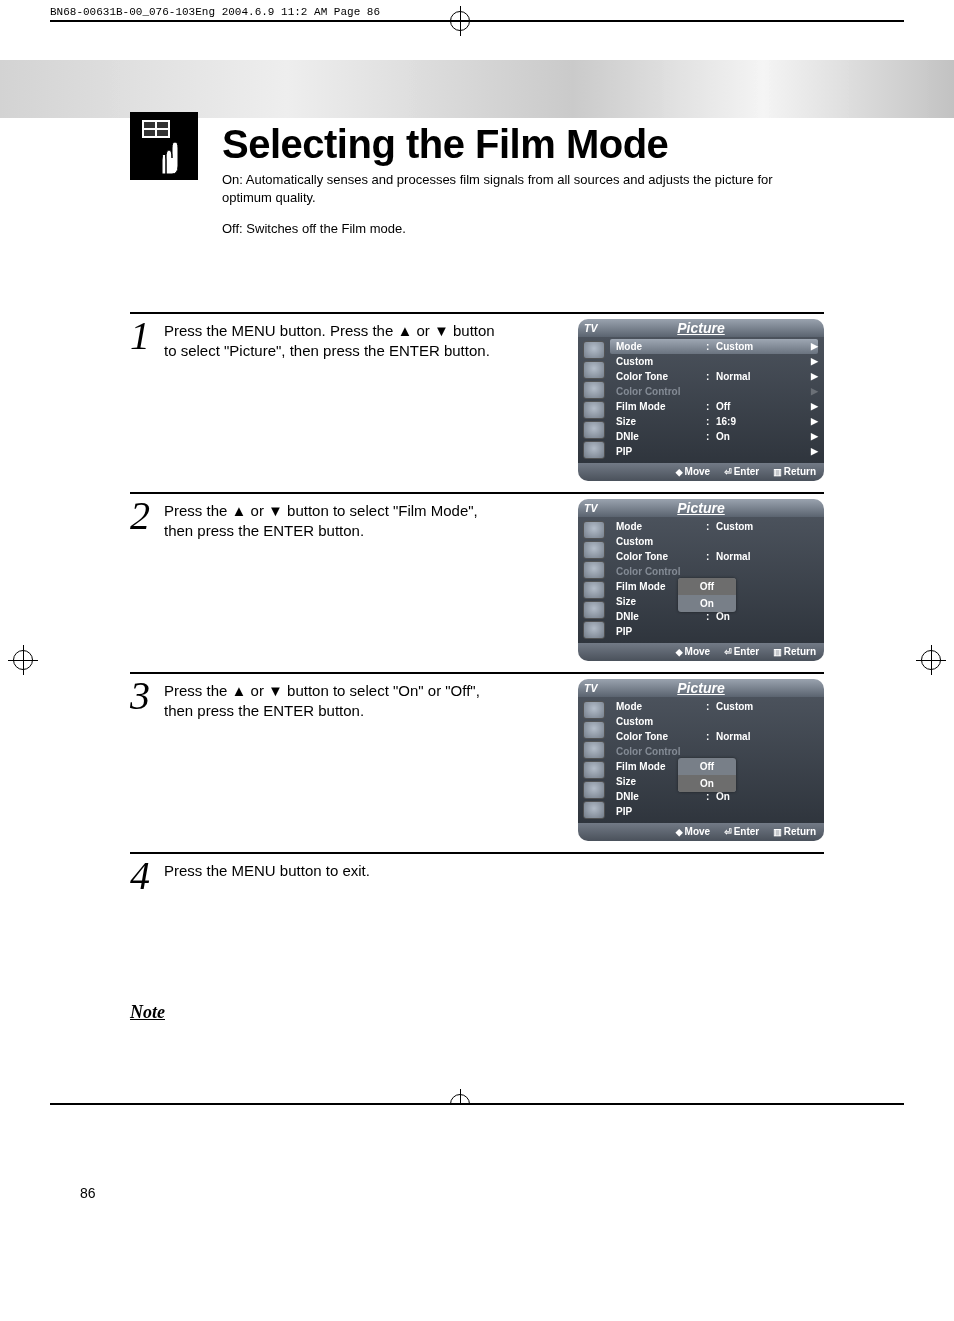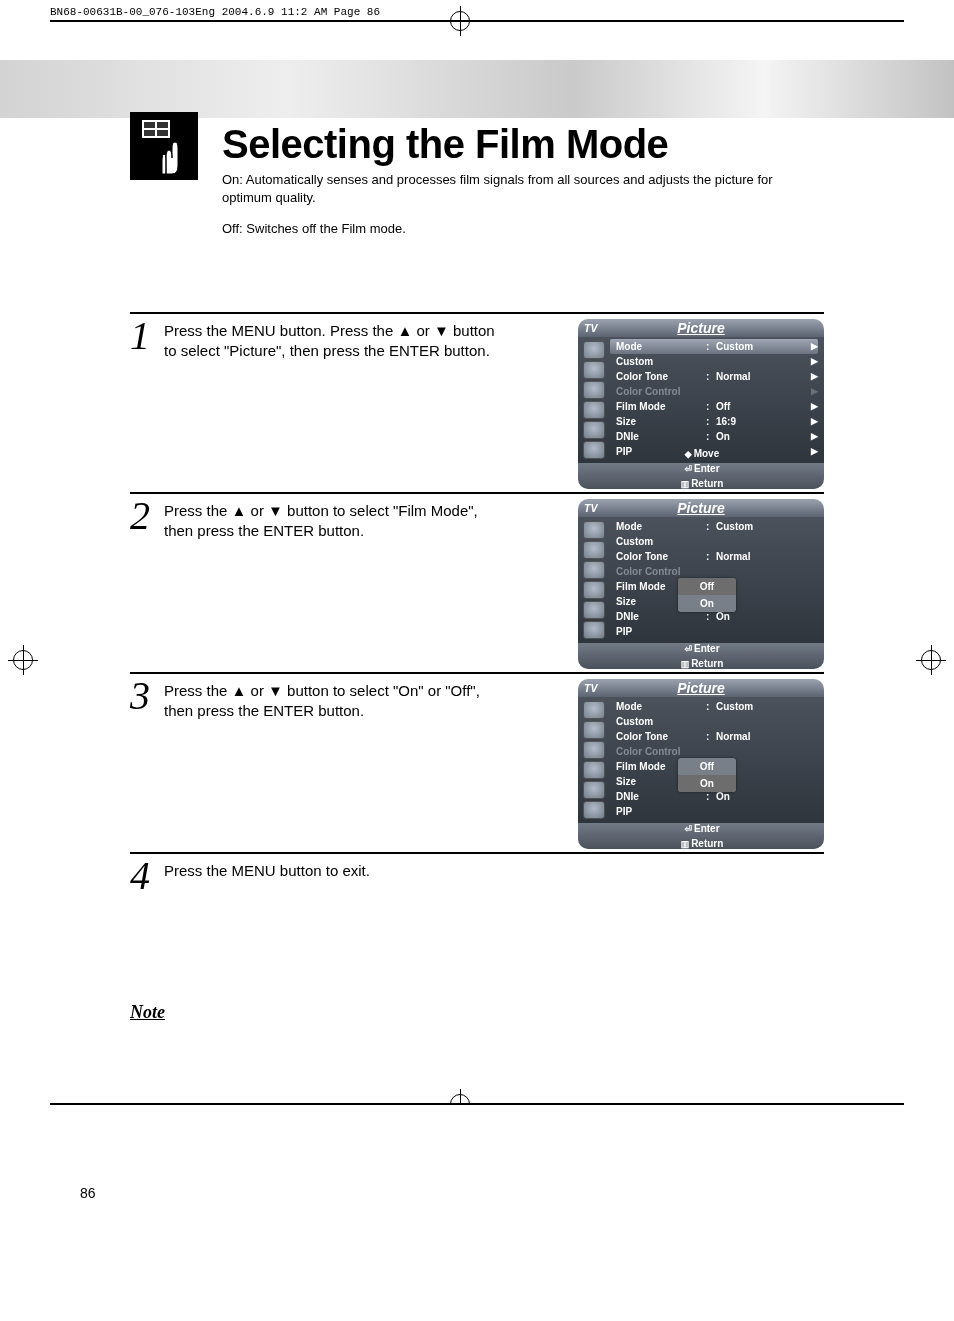--- a/index.html
+++ b/index.html
@@ -162,29 +162,28 @@
   }
   .popup div {
     height:17px;
     font-size:10px;
     font-weight:bold;
     color:#fff;
     display:flex; align-items:center; justify-content:center;
   }
   .popup .opt-sel { background:#6d6d6d; color:#fff; }
   .osd-bottom {
-    height:26px;
+    height:18px;
     background: linear-gradient(180deg,#727a86,#4a515b);
     border-radius:0 0 10px 10px;
     display:flex; align-items:center; justify-content:flex-end;
     gap:4px;
     padding-right:8px;
     font-weight:bold;
     font-size:10px;
-    flex-direction:column;
   }
   .glyph { font-size:9px; display:inline-block; margin-right:2px; }
   .osd-bottom span.item { margin-left:10px; }
   
   .note-title {
     font-family: Georgia, "Times New Roman", serif;
     font-style: italic;
     font-weight: bold;
     font-size: 18px;
     text-decoration: underline;

